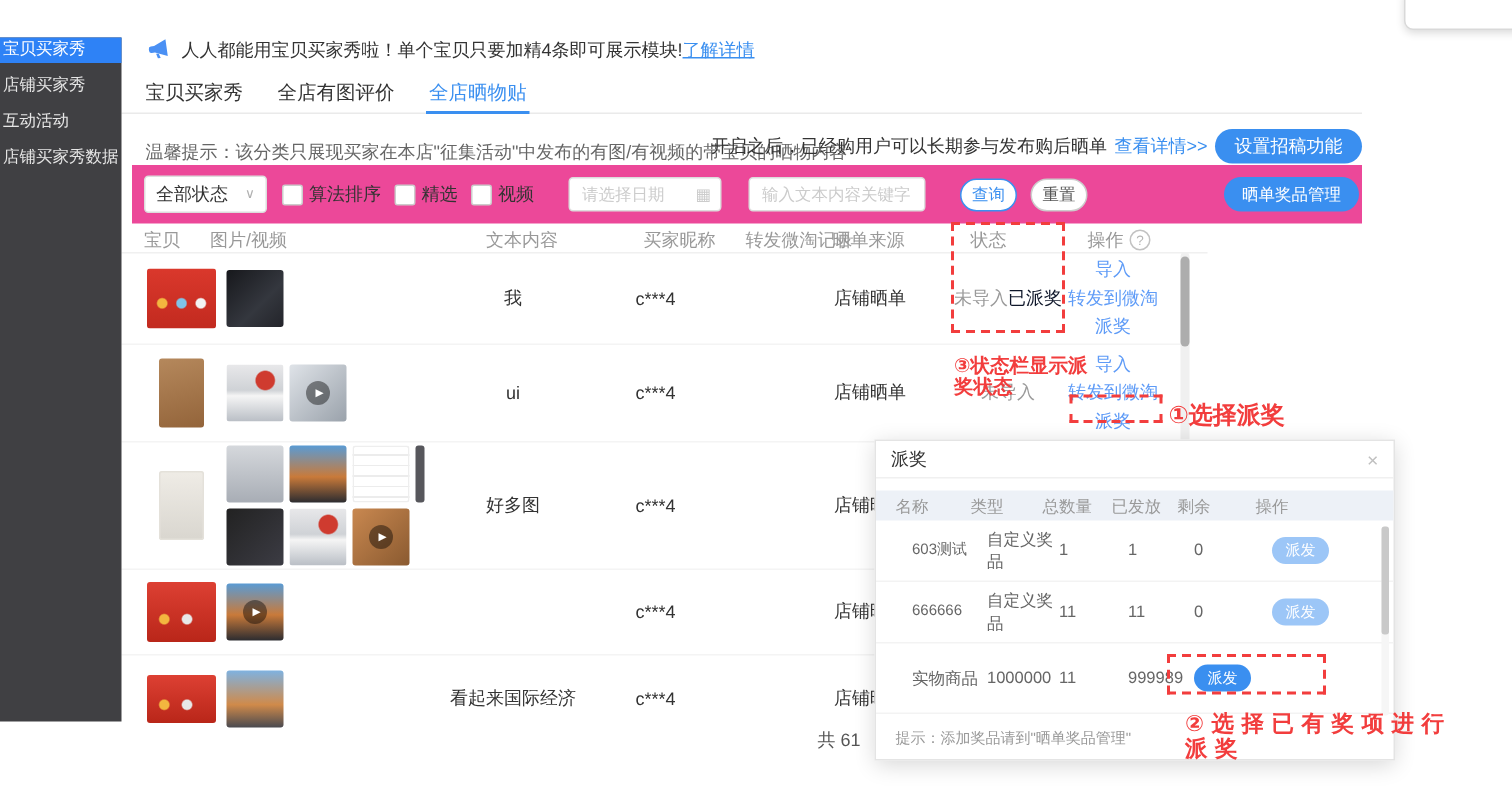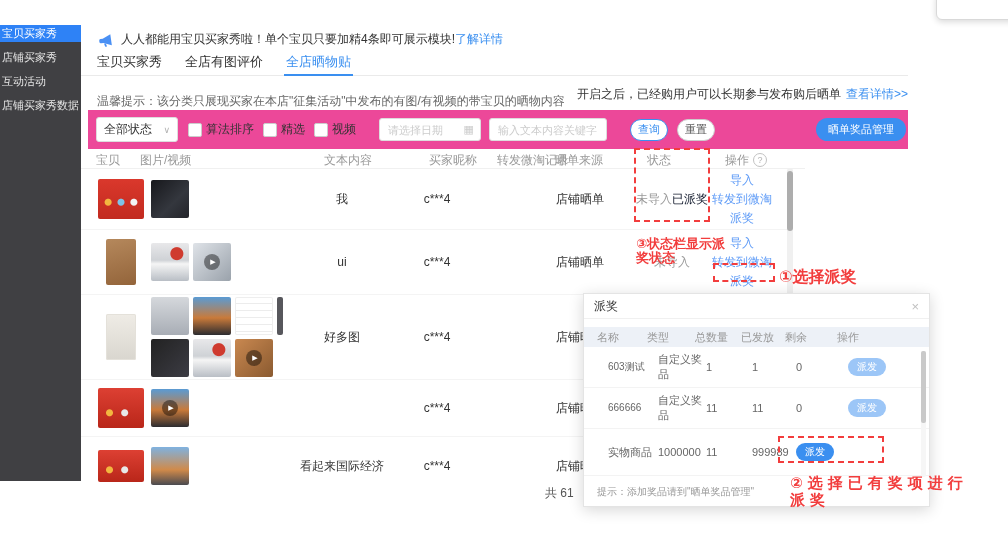--- a/index.html
+++ b/index.html
@@ -11,23 +11,23 @@
   .corner-box{position:absolute;left:936px;top:-8px;width:90px;height:26px;background:#fff;
     border:1px solid #d9d9d9;border-radius:6px;box-shadow:0 2px 6px rgba(0,0,0,.15);z-index:70;}
 
   
   .sidebar{position:absolute;left:0;top:25px;width:81px;height:456px;background:#404043;z-index:5;padding-top:0;}
   .side-item{height:17px;line-height:17px;color:#e6e6e6;font-size:11px;padding-left:2px;margin-bottom:7px;
     white-space:nowrap;overflow:hidden;cursor:pointer;}
   .side-item.active{background:#2e82f6;color:#fff;}
 
   
-  .banner{position:absolute;left:81px;top:25px;width:800px;height:23px;display:flex;align-items:flex-end;background:#fff;}
+  .banner{position:absolute;left:81px;top:25px;width:800px;height:23px;display:flex;align-items:flex-start;background:#fff;}
   .banner .mega{margin-left:17px;margin-right:8px;flex:0 0 auto;transform:rotate(-8deg);}
-  .blue-link{color:#3a8ff0;cursor:pointer;}
+  .blue-link{color:#3a8ff0;text-decoration:underline;cursor:pointer;}
 
   
   .tabs{position:absolute;left:81px;top:48px;width:827px;height:28px;border-bottom:1px solid #eaeaea;
     display:flex;align-items:center;padding-left:14px;box-sizing:border-box;}
   .tab{margin-right:19px;padding:0 2px;line-height:27px;font-size:13px;color:#333;cursor:pointer;position:relative;}
   .tab.active{color:#3a8ff0;}
   .tab.active::after{content:"";position:absolute;left:0;right:0;bottom:-1px;height:2px;background:#3a8ff0;}
 
   
   .tip-left{position:absolute;left:97px;top:93px;font-size:12px;color:#666;}
@@ -44,21 +44,21 @@
   .select .chev{color:#b0b0b0;font-size:9px;}
   .checks{display:flex;align-items:center;margin-left:10px;}
   .check{display:flex;align-items:center;margin-right:9px;cursor:pointer;}
   .check .box{width:12px;height:12px;border:1px solid #ccc;border-radius:2px;background:#fff;margin-right:4px;flex:0 0 auto;}
   .f-input{height:23px;background:#fff;border:1px solid #ddd;border-radius:3px;display:flex;align-items:center;
     padding:0 6px;box-sizing:border-box;}
   .f-input input{border:none;outline:none;width:100%;font-size:11px;font-family:inherit;color:#333;background:transparent;}
   .f-input input::placeholder{color:#ccc;}
   .date{margin-left:14px;width:102px;}
   .cal{color:#ccc;font-size:11px;margin-left:2px;}
-  .kw{margin-left:8px;width:118px;}
+  .kw{margin-left:18px;width:118px;}
   .ghost-btn{height:22px;width:38px;border-radius:12px;background:#fff;border:1px solid #ccc;color:#555;
     font-size:11px;cursor:pointer;font-family:inherit;padding:0;}
   .ghost-btn.blue{border-color:#3a8ff0;color:#3a8ff0;margin-left:23px;}
   .ghost-btn.gray{margin-left:9px;}
   .pill-btn.small{margin-left:auto;margin-right:2px;height:23px;font-size:11px;padding:0 12px;font-family:Liberation Serif, serif;}
 
   
   .t-head{position:absolute;left:81px;top:150px;width:712px;height:18px;border-bottom:1px solid #f0f0f0;
     color:#999;font-size:12px;padding-left:12px;}
   .th{position:absolute;top:2px;white-space:nowrap;}
@@ -169,20 +169,21 @@
   <div class="tabs">
       <div class="tab">宝贝买家秀</div>
       <div class="tab">全店有图评价</div>
       <div class="tab active">全店晒物贴</div>
     </div>
 
   <div class="tip-left">温馨提示：该分类只展现买家在本店"征集活动"中发布的有图/有视频的带宝贝的晒物内容</div>
   <div class="tip-right">
     <span class="txt">开启之后，已经购用户可以长期参与发布购后晒单</span>
     <a class="blue-link" style="text-decoration:none">查看详情&gt;&gt;</a>
+    <button class="pill-btn">设置招稿功能</button>
   </div>
 
   <div class="filter-bar">
     <div class="select">
       <span>全部状态</span>
       <span class="chev">∨</span>
     </div>
     <div class="checks">
         <label class="check">
           <span class="box"></span>

